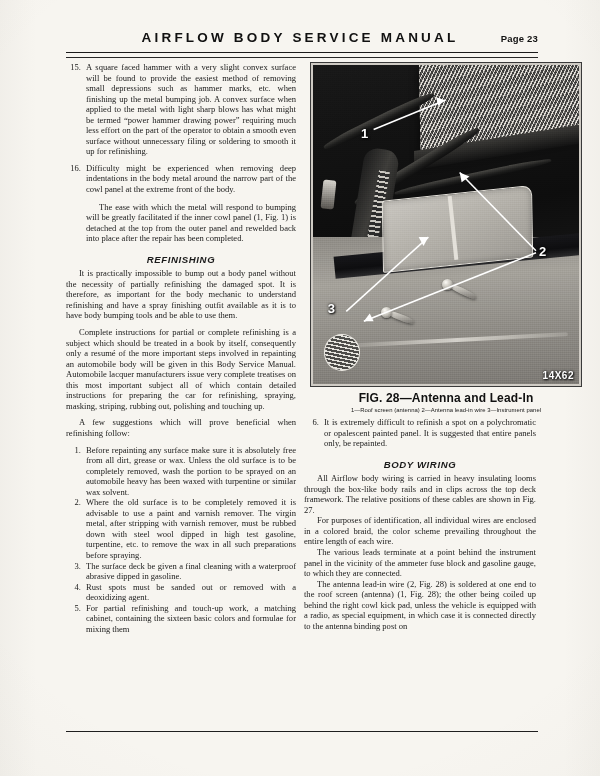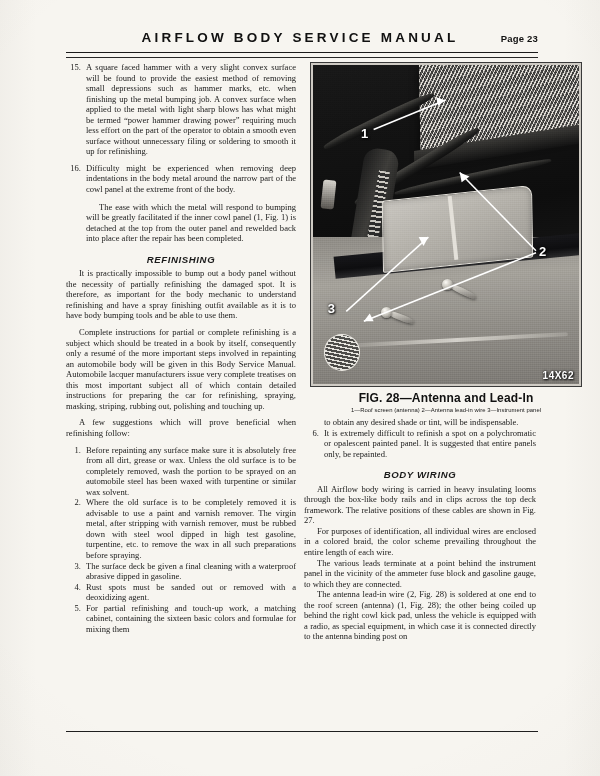--- a/index.html
+++ b/index.html
@@ -351,21 +351,21 @@
     <p class="indent">It is practically impossible to bump out a body panel without the necessity of partially refinishing the damaged spot. It is therefore, as important for the body mechanic to understand refinishing and have a spray finishing outfit available as it is to have body bumping tools and be able to use them.</p>
     <div class="gap-sm"></div>
     <p class="indent">Complete instructions for partial or complete refinishing is a subject which should be treated in a book by itself, consequently only a resumé of the more important steps involved in repainting an automobile body will be given in this Body Service Manual. Automobile lacquer manufacturers issue very complete treatises on this most important subject all of which contain detailed instructions for preparing the car for refinishing, spraying, masking, striping, rubbing out, polishing and touching up.</p>
     <div class="gap-sm"></div>
     <p class="indent">A few suggestions which will prove beneficial when refinishing follow:</p>
 
     <div class="gap-sm"></div>
 
     <div class="li">
       <span class="num">1.</span>
-      <span class="li-body">Before repainting any surface make sure it is absolutely free from all dirt, grease or wax. Unless the old surface is to be completely removed, wash the portion to be sprayed on an automobile steel has been waxed with turpentine or similar wax solvent.</span>
+      <span class="li-body">Before repainting any surface make sure it is absolutely free from all dirt, grease or wax. Unless the old surface is to be completely removed, wash the portion to be sprayed on an automobile heavy has been waxed with turpentine or similar wax solvent.</span>
     </div>
     <div class="li">
       <span class="num">2.</span>
       <span class="li-body">Where the old surface is to be completely removed it is advisable to use a paint and varnish remover. The virgin metal, after stripping with varnish remover, must be rubbed down with steel wool dipped in high test gasoline, turpentine, etc. to remove the wax in all such preparations before spraying.</span>
     </div>
     <div class="li">
       <span class="num">3.</span>
       <span class="li-body">The surface deck be given a final cleaning with a waterproof abrasive dipped in gasoline.</span>
     </div>
     <div class="li">
@@ -420,23 +420,20 @@
         <div class="callout-num c2">2</div>
         <div class="callout-num c3">3</div>
         <div class="plate">14X62</div>
       </div>
     </div>
     <div class="fig-caption">FIG. 28—Antenna and Lead-In</div>
     <div class="fig-legend">1—Roof screen (antenna)  2—Antenna lead-in wire  3—Instrument panel</div>
   </div>
 
   <div class="col col-right" style="top: 417px;">
-    <div class="li">
-      <span class="li-body">to obtain any desired shade or tint, will be indispensable.</span>
-    </div>
 
     <div class="li">
       <span class="num">6.</span>
       <span class="li-body">It is extremely difficult to refinish a spot on a polychromatic or opalescent painted panel. It is suggested that entire panels only, be repainted.</span>
     </div>
 
     <div class="section-head">BODY WIRING</div>
 
     <p class="indent">All Airflow body wiring is carried in heavy insulating looms through the box-like body rails and in clips across the top deck framework. The relative positions of these cables are shown in Fig. 27.</p>
     <p class="indent">For purposes of identification, all individual wires are enclosed in a colored braid, the color scheme prevailing throughout the entire length of each wire.</p>

